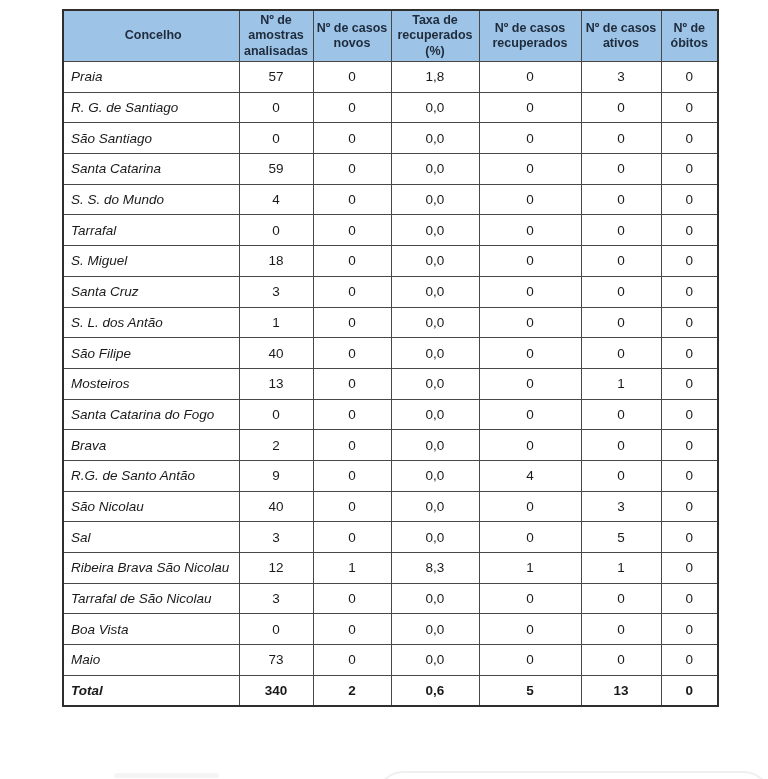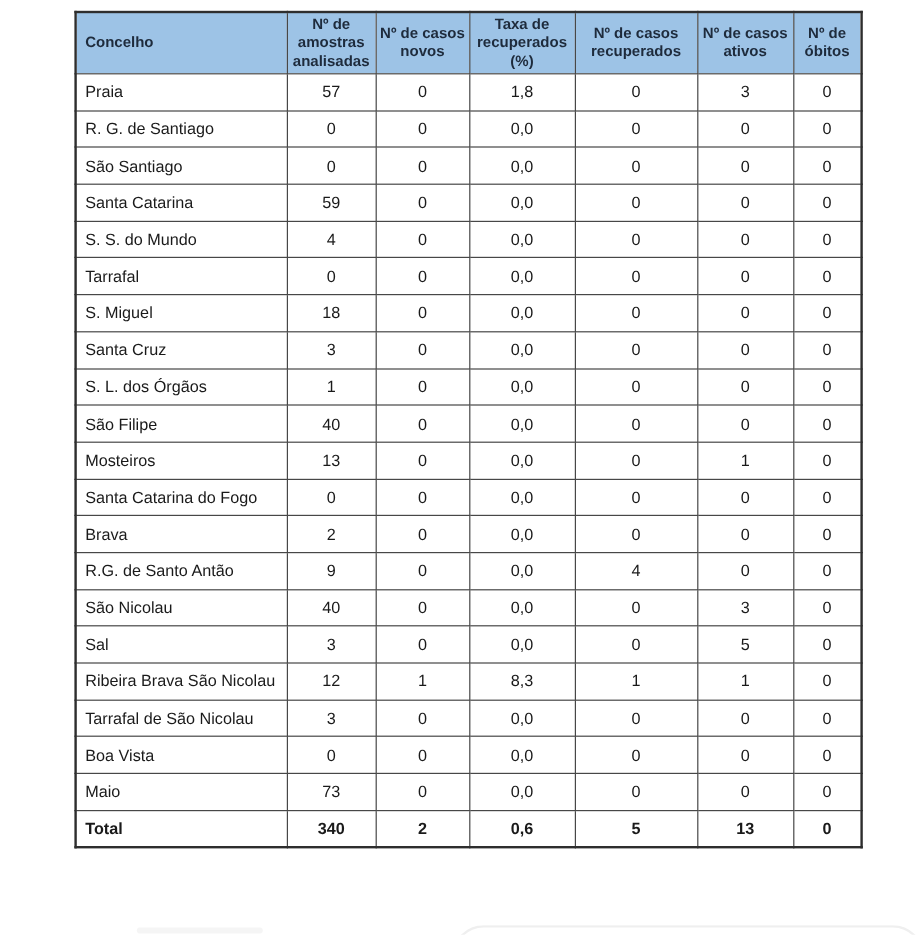--- a/index.html
+++ b/index.html
@@ -29,33 +29,34 @@
     color: var(--header-text, #1e2b3c);
     font-weight: bold;
     font-size: 12.5px;
     line-height: 1.22;
     text-align: center;
     vertical-align: middle;
     height: 46px;
     padding: 2px 3px;
   }
   thead th.first {
-    text-align: left;
+    text-align: center;
     padding-left: 7px;
   }
   tbody td {
     height: 29.7px;
     font-size: 13.5px;
     color: var(--body-text, #1a1a1a);
     vertical-align: middle;
     padding: 0;
   }
   tbody td.name {
     text-align: left;
     padding-left: 7px;
+    font-style: italic;
   }
   tbody td.num {
     text-align: center;
   }
   tbody tr.total td {
     font-weight: bold;
   }
   .bottom-card {
     position: absolute;
     left: 377px; top: 771px;
@@ -166,21 +167,21 @@
         <tr>
           <td class="name">Santa Cruz</td>
           <td class="num">3</td>
           <td class="num">0</td>
           <td class="num">0,0</td>
           <td class="num">0</td>
           <td class="num">0</td>
           <td class="num">0</td>
         </tr>
         <tr>
-          <td class="name">S. L. dos Órgãos</td>
+          <td class="name">S. L. dos Antão</td>
           <td class="num">1</td>
           <td class="num">0</td>
           <td class="num">0,0</td>
           <td class="num">0</td>
           <td class="num">0</td>
           <td class="num">0</td>
         </tr>
         <tr>
           <td class="name">São Filipe</td>
           <td class="num">40</td>

